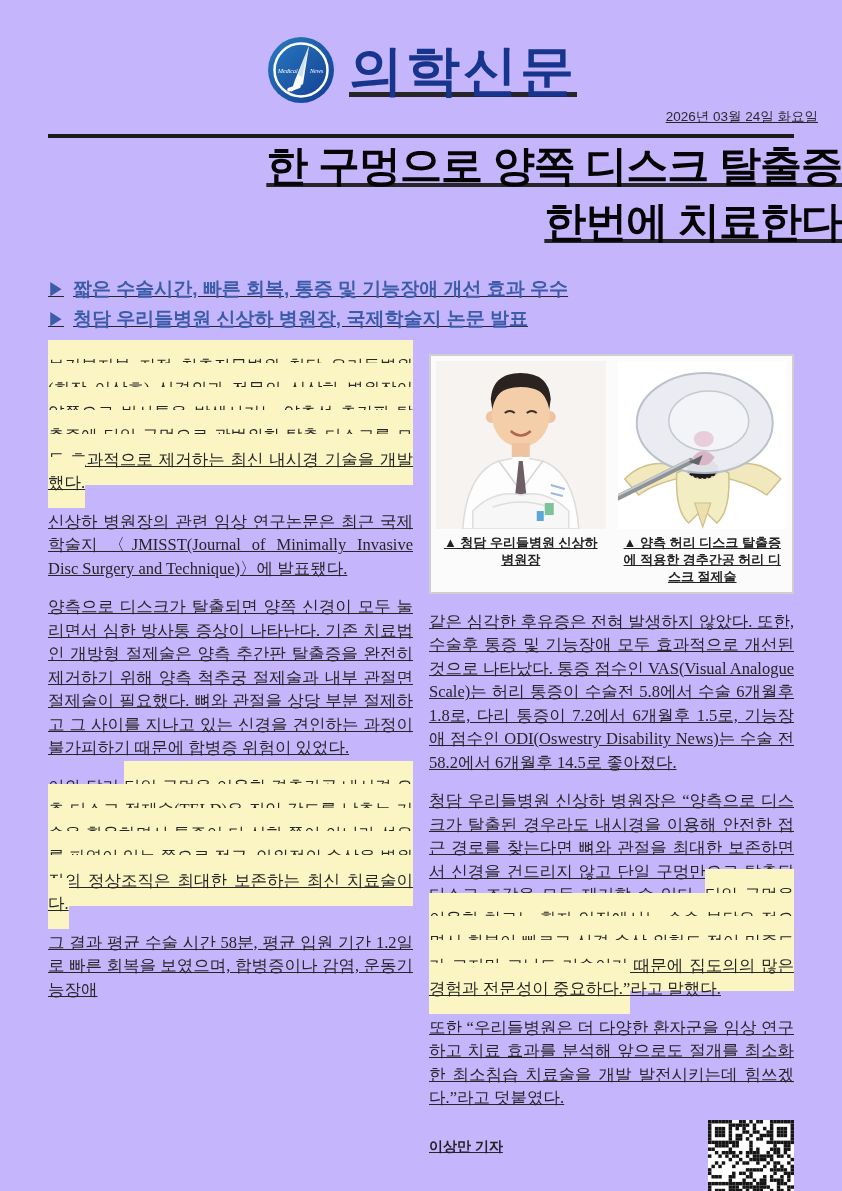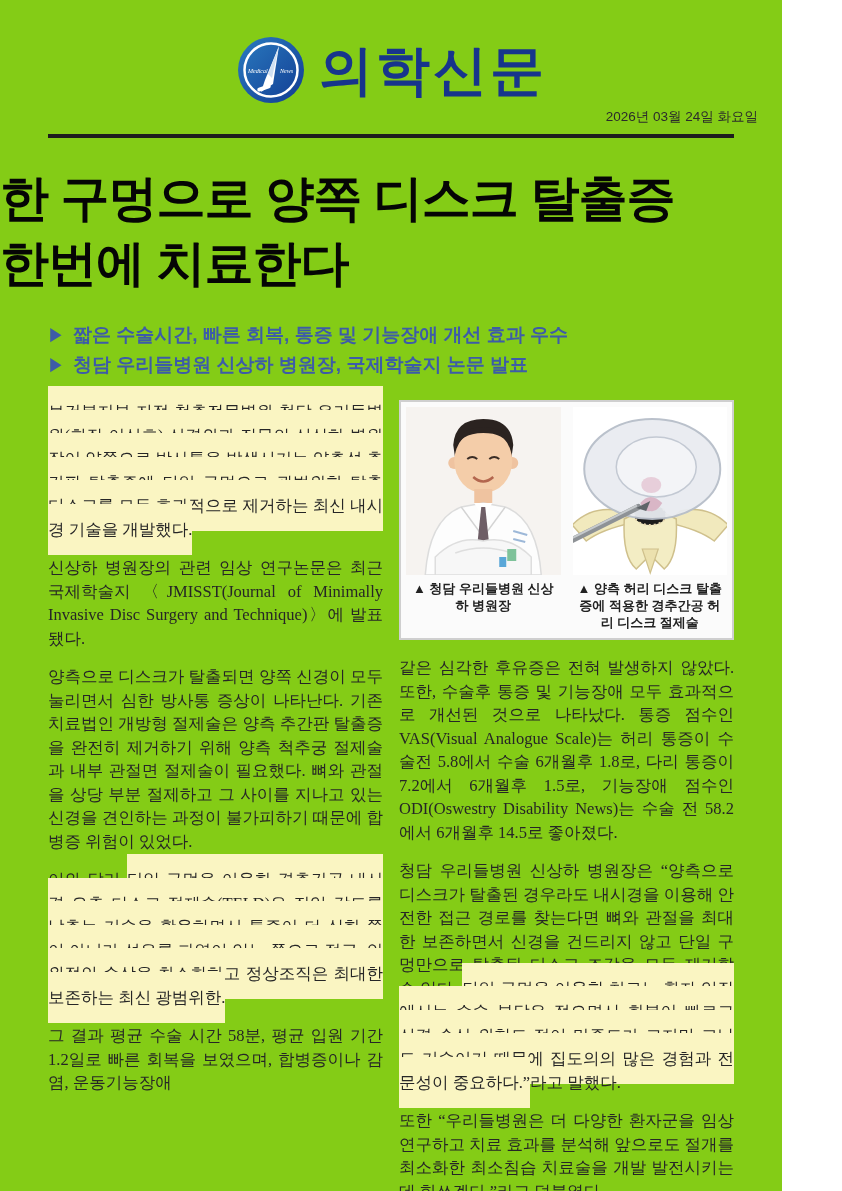--- a/index.html
+++ b/index.html
@@ -1,45 +1,45 @@
 <!DOCTYPE html>
 <html lang="ko"><head>
 <meta charset="utf-8">
 <style>
   html,body{margin:0;padding:0;background:#ffffff;}
   .page{
     position:relative;
-    width:782px;height:1191px;
+    width:842px;height:1191px;
     overflow:hidden;
-    background:#84cc16;
+    background:#c4b5fd;
     font-family:"Liberation Serif", serif;
     color:#262626;
+    text-decoration:underline;
   }
   
   .masthead{display:flex;justify-content:center;align-items:center;gap:12px;padding-top:34px;}
   .logo-icon{width:72px;height:72px;flex:0 0 auto;}
   .masthead-title{
     font-family:"Liberation Sans", sans-serif;
     font-size:54px;font-weight:900;letter-spacing:3px;
     color:#17358C;line-height:1;
   }
   .date-line{
     margin:2px 24px 0;
     text-align:right;
     font-family:"Liberation Sans", sans-serif;
     font-size:13.5px;color:#2b2b2b;
   }
   .masthead-rule{height:4px;background:#1d1d1d;margin:8px 48px 0;}
   
   .headline{
-    margin-top:28px;
-    text-align:left;
+    text-align:right;
     font-family:"Liberation Sans", sans-serif;
     font-weight:900;color:#050505;
-    font-size:49px;line-height:1.33;letter-spacing:-1px;
+    font-size:42px;line-height:1.33;letter-spacing:-1px;
   }
   
   .subheads{margin:24px 48px 0;}
   .subhead-item{
     display:flex;align-items:baseline;gap:9px;
     font-family:"Liberation Sans", sans-serif;
     font-weight:700;font-size:19px;line-height:29px;
     color:#3D5CA8;
   }
   .arrow-bullet{font-size:16px;color:#3D5CA8;}
@@ -120,21 +120,21 @@
       <span>청담 우리들병원 신상하 병원장, 국제학술지 논문 발표</span>
     </div>
   </div>
 
   <div class="columns">
 
     <div class="col">
         <p class="para"><span class="hl">보건복지부 지정 척추전문병원 청담 우리들병원(회장 이상호) 신경외과 전문의 신상하 병원장이 양쪽으로 방사통을 발생시키는 양측성 추간판 탈출증에 단일 구멍으로 광범위한 탈출 디스크를 모두 효과적으로 제거하는 최신 내시경 기술을 개발했다.</span></p>
         <p class="para"><span>신상하 병원장의 관련 임상 연구논문은 최근 국제학술지 〈JMISST(Journal of Minimally Invasive Disc Surgery and Technique)〉에 발표됐다.</span></p>
         <p class="para"><span>양측으로 디스크가 탈출되면 양쪽 신경이 모두 눌리면서 심한 방사통 증상이 나타난다. 기존 치료법인 개방형 절제술은 양측 추간판 탈출증을 완전히 제거하기 위해 양측 척추궁 절제술과 내부 관절면 절제술이 필요했다. 뼈와 관절을 상당 부분 절제하고 그 사이를 지나고 있는 신경을 견인하는 과정이 불가피하기 때문에 합병증 위험이 있었다.</span></p>
-        <p class="para"><span>이와 달리 </span><span class="hl">단일 구멍을 이용한 경추간공 내시경 요추 디스크 절제술(TELD)은 진입 각도를 낮추는 기술을 활용하면서 통증이 더 심한 쪽이 아니라 섬유륜 파열이 있는 쪽으로 접근, 인위적인 손상을 최소화하고 정상조직은 최대한 보존하는 최신 광범위한.</span></p>
+        <p class="para"><span>이와 달리 </span><span class="hl">단일 구멍을 이용한 경추간공 내시경 요추 디스크 절제술(TELD)은 진입 각도를 낮추는 기술을 활용하면서 통증이 더 심한 쪽이 아니라 섬유륜 파열이 있는 쪽으로 접근, 인위적인 손상을 병원장의 정상조직은 최대한 보존하는 최신 치료술이다.</span></p>
         <p class="para"><span>그 결과 평균 수술 시간 58분, 평균 입원 기간 1.2일로 빠른 회복을 보였으며, 합병증이나 감염, 운동기능장애</span></p>
       </div>
 
     <div class="col">
 
       <div class="figure-box">
         <div class="fig">
           <svg viewBox="0 0 176 168" preserveAspectRatio="xMidYMid slice">
             <rect width="176" height="168" fill="#f6f3f0"></rect>
 

